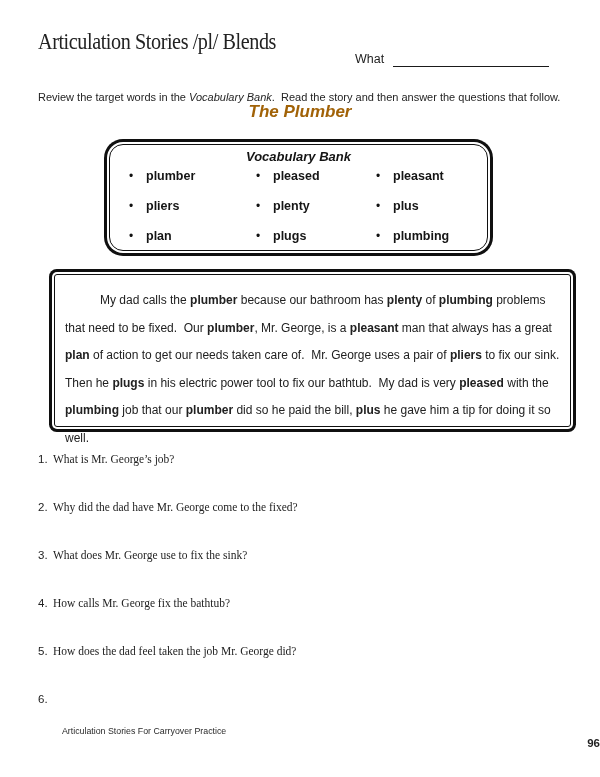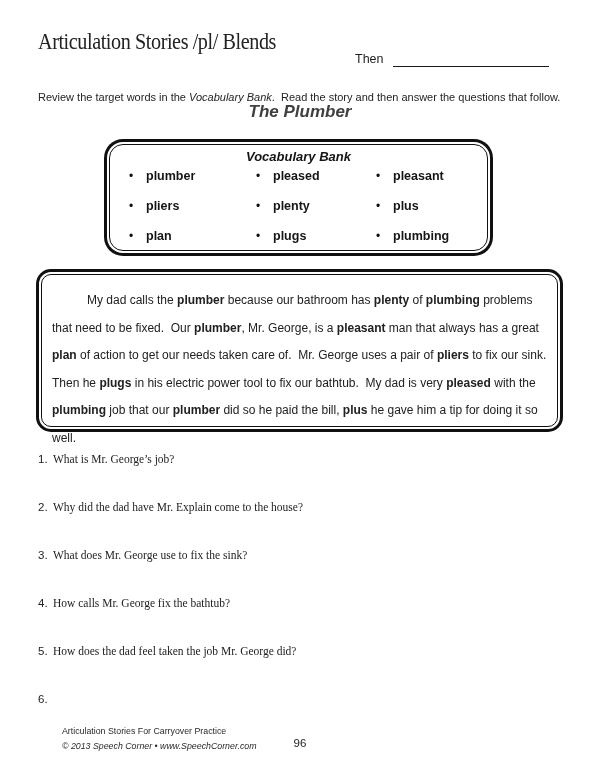--- a/index.html
+++ b/index.html
@@ -28,21 +28,21 @@
     display: inline-block; width: 156px; height: 15px;
     border-bottom: 1.6px solid #1a1a1a; margin-left: 9px; vertical-align: bottom;
   }
   .instruction {
     position: absolute; left: 38px; top: 79px; width: 530px;
     font-size: 11px; white-space: pre-wrap; color: #242424; margin-top: 12px;
   }
   .story-title {
     position: absolute; left: 0; top: 102px; width: 600px;
     text-align: center; font-size: 17px; font-weight: bold; font-style: italic;
-    color: #404040;
+    color: #a16207;
   }
 
   
   .dbox {
     position: absolute; background: #fff;
     border: 1.6px solid #101010;
     box-shadow: 0 0 0 2px #ffffff, 0 0 0 5px #101010;
   }
 
   
@@ -54,49 +54,49 @@
   .vocab-grid { display: flex; padding-left: 19px; margin-top: 5px; }
   .vocab-col { display: flex; flex-direction: column; }
   .vocab-col.c1 { width: 127px; }
   .vocab-col.c2 { width: 120px; }
   .vocab-col.c3 { flex: 1; }
   .vocab-item { height: 30px; display: flex; align-items: flex-start; }
   .vocab-bullet { width: 17px; font-size: 12px; line-height: 15px; color: #111; }
   .vocab-word { font-size: 12.5px; font-weight: bold; line-height: 15px; color: #151515; }
 
   
-  .story-box { left: 41px; top: 274px; width: 517px; height: 153px; border-radius: 10px; }
+  .story-box { left: 54px; top: 274px; width: 517px; height: 153px; border-radius: 3px; }
   .story-text {
     padding: 12px 10px 0 10px;
     font-size: 12px; line-height: 27.5px;
     text-indent: 35px;
     white-space: pre-wrap;
     color: #212121;
   }
 
   
   .questions { position: absolute; left: 38px; top: 453px; width: 540px; }
   .question-row { height: 48px; display: flex; align-items: flex-start; }
   .question-number { width: 15px; font-size: 11.5px; color: #222; flex: 0 0 auto; }
   .question-text { font-size: 11.5px; color: #222; font-family: Liberation Serif, serif; }
 
   
   .footer-left { position: absolute; left: 36px; top: 724px; font-size: 8.8px; line-height: 14.5px; color: #2a2a2a; margin-left: 26px; }
   .footer-copyright { font-style: italic; }
-  .page-number { position: absolute; left: 0; top: 737px; width: 600px; text-align: center; font-size: 11.5px; color: #222; }
+  .page-number { position: absolute; left: 0; top: 737px; width: 600px; text-align: right; font-size: 11.5px; color: #222; font-weight: bold; }
 </style>
 </head>
 <body>
 
 <div class="page">
 
   <div class="worksheet-title">Articulation Stories /pl/ Blends</div>
 
   <div class="name-block">
-    <span class="name-label">Then</span><span class="name-blank"></span>
+    <span class="name-label">What</span><span class="name-blank"></span>
   </div>
 
   <div class="instruction"><span>Review the target words in the </span><span style="font-style: italic;">Vocabulary Bank</span><span>.  Read the story and then answer the questions that follow.</span></div>
 
   <div class="story-title">The Plumber</div>
 
   <div class="dbox vocab-box">
     <div class="vocab-title">Vocabulary Bank</div>
     <div class="vocab-grid">
       <div class="vocab-col c1">
@@ -148,38 +148,37 @@
     <div class="story-text"><span>My dad calls the </span><span style="font-weight: bold;">plumber</span><span> because our bathroom has </span><span style="font-weight: bold;">plenty</span><span> of </span><span style="font-weight: bold;">plumbing</span><span> problems that need to be fixed.  Our </span><span style="font-weight: bold;">plumber</span><span>, Mr. George, is a </span><span style="font-weight: bold;">pleasant</span><span> man that always has a great </span><span style="font-weight: bold;">plan</span><span> of action to get our needs taken care of.  Mr. George uses a pair of </span><span style="font-weight: bold;">pliers</span><span> to fix our sink.  Then he </span><span style="font-weight: bold;">plugs</span><span> in his electric power tool to fix our bathtub.  My dad is very </span><span style="font-weight: bold;">pleased</span><span> with the </span><span style="font-weight: bold;">plumbing</span><span> job that our </span><span style="font-weight: bold;">plumber</span><span> did so he paid the bill, </span><span style="font-weight: bold;">plus</span><span> he gave him a tip for doing it so well.</span></div>
   </div>
 
   <div class="questions">
     <div class="question-row">
       <span class="question-number">1.</span>
       <span class="question-text">What is Mr. George’s job?</span>
     </div>
     <div class="question-row">
       <span class="question-number">2.</span>
-      <span class="question-text">Why did the dad have Mr. Explain come to the house?</span>
+      <span class="question-text">Why did the dad have Mr. George come to the fixed?</span>
     </div>
     <div class="question-row">
       <span class="question-number">3.</span>
       <span class="question-text">What does Mr. George use to fix the sink?</span>
     </div>
     <div class="question-row">
       <span class="question-number">4.</span>
       <span class="question-text">How calls Mr. George fix the bathtub?</span>
     </div>
     <div class="question-row">
       <span class="question-number">5.</span>
       <span class="question-text">How does the dad feel taken the job Mr. George did?</span>
     </div>
     <div class="question-row">
       <span class="question-number">6.</span>
     </div>
   </div>
 
   <div class="footer-left">
     <div>Articulation Stories For Carryover Practice</div>
-    <div class="footer-copyright">© 2013 Speech Corner • www.SpeechCorner.com</div>
   </div>
   <div class="page-number">96</div>
 
 </div>
 
 </body></html>

